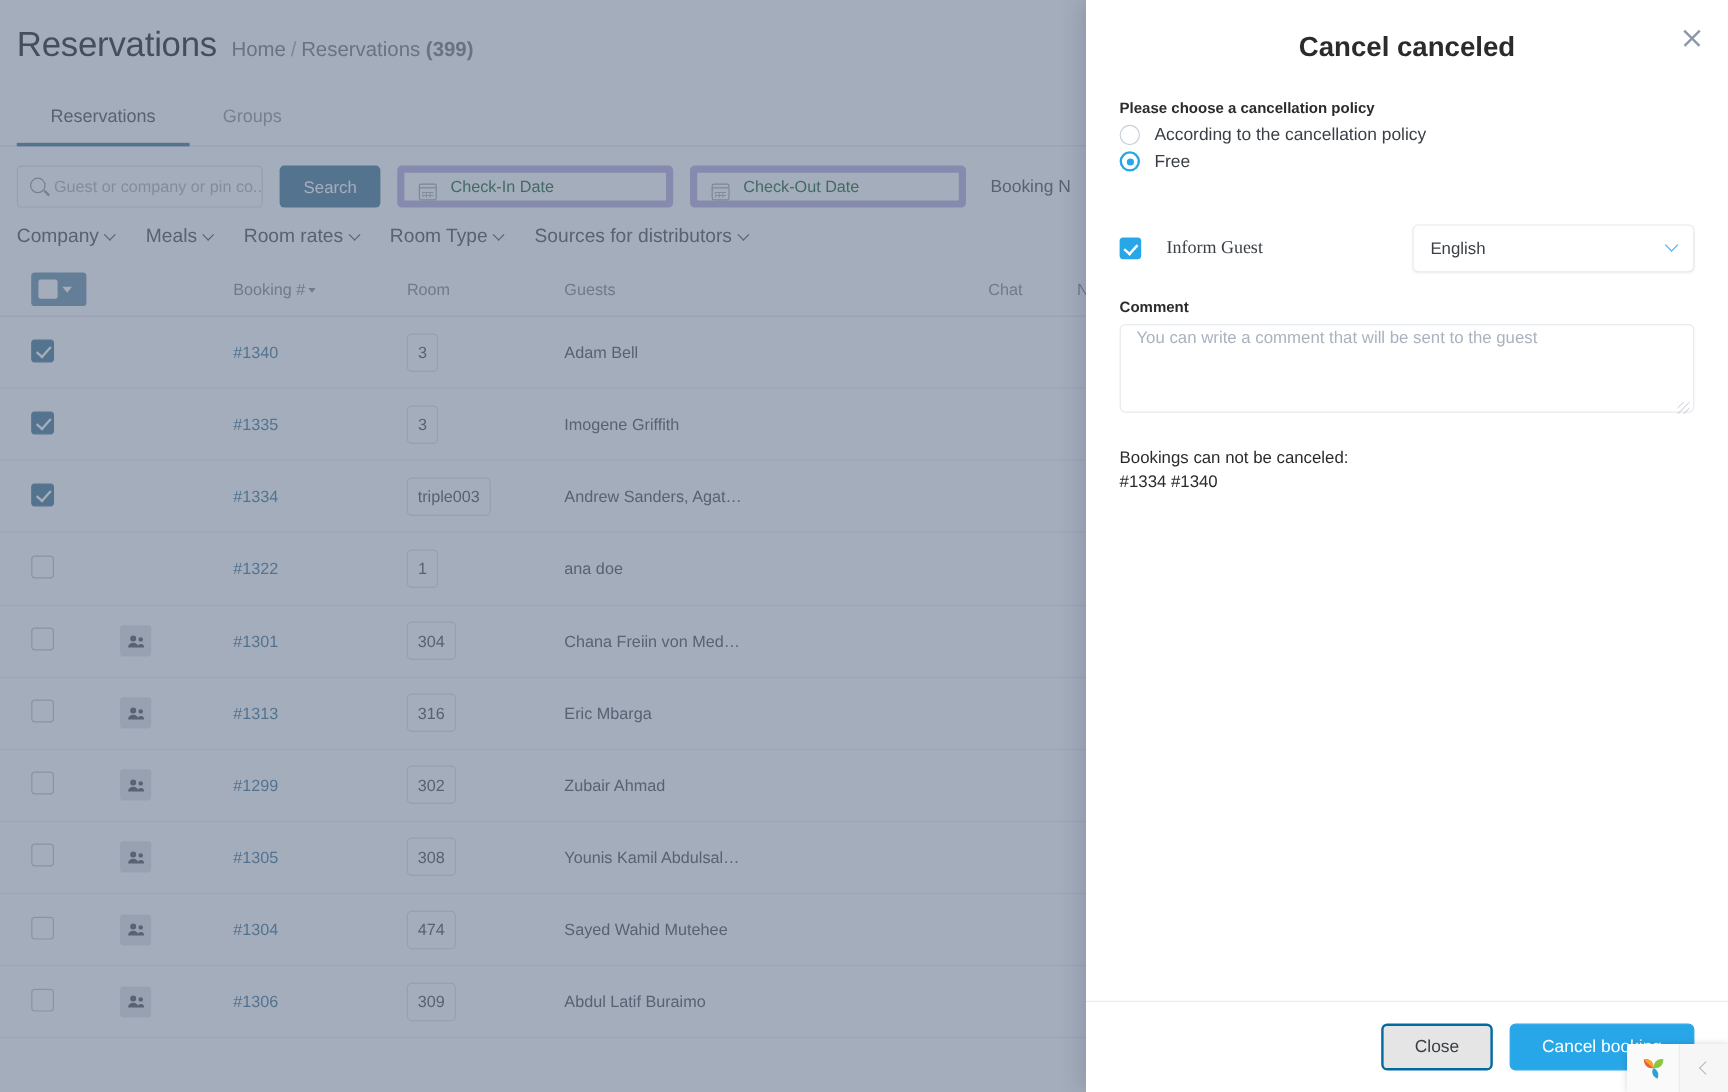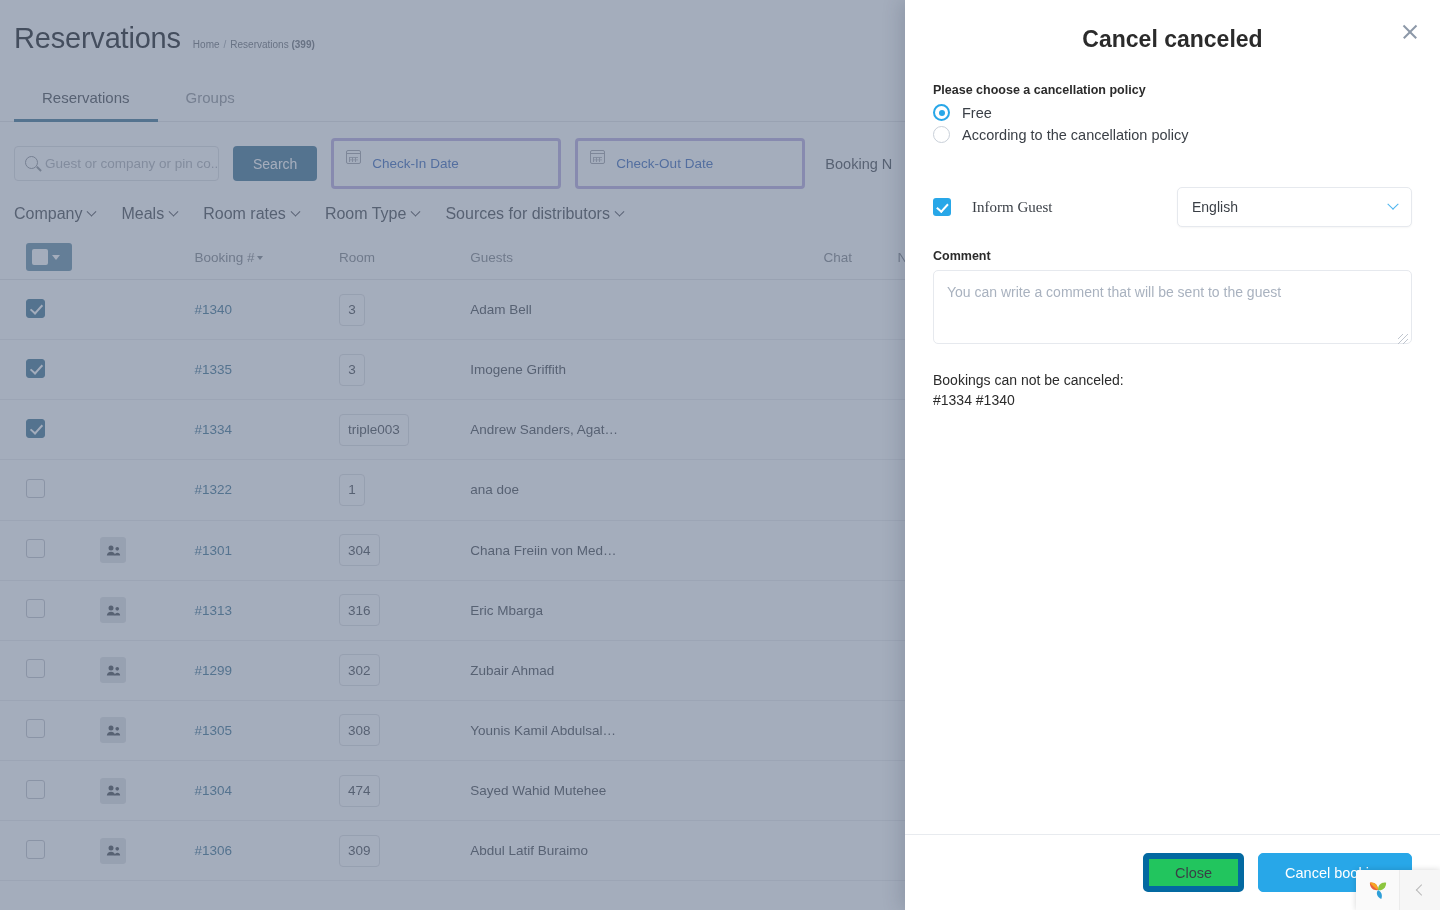--- a/index.html
+++ b/index.html
@@ -16,21 +16,21 @@
     width: 1440px; height: 910px;
     background: #ffffff;
     overflow: hidden;
   }
 
   .page-head {
     padding: 22px 0 0 14px;
     display: flex; align-items: baseline; gap: 12px;
   }
   .page-title { font-size: 29px; font-weight: 400; color: #333b47; letter-spacing: -0.2px; }
-  .breadcrumb { font-size: 10px; color: #7d8794; }
+  .breadcrumb { font-size: 17px; color: #7d8794; }
   .breadcrumb .crumb-sep { margin: 0 4px; color: #aab2bd; }
   .breadcrumb .crumb-current { color: #7d8794; }
   .breadcrumb .crumb-count { font-weight: bold; }
 
   .tabs-row {
     margin-top: 22px;
     padding-left: 14px;
     display: flex; gap: 0px;
     border-bottom: 1px solid #e6e9ed;
   }
@@ -77,26 +77,26 @@
   .btn-search {
     background: #3c8dbc; color: #fff;
     border: 0; border-radius: 4px;
     height: 35px; padding: 0 20px;
     font-size: 14px; cursor: pointer;
     font-family: inherit;
   }
 
   .date-field {
     position: relative;
-    width: 230px; height: 51px;
-    border: 3px solid #c4b5fd; border-radius: 4px;
+    width: 230px; height: 35px;
+    border: 6px solid #c4b5fd; border-radius: 4px;
     background: #fff;
     display: flex; align-items: center;
     padding-left: 38px;
-    font-size: 13.5px; color: #3b82f6;
+    font-size: 13.5px; color: #15803d;
   }
   .cal-ico {
     position: absolute; left: 12px; top: 9px;
     width: 15px; height: 14px;
     border: 1.4px solid #a8b0ba; border-radius: 2px;
   }
   .cal-ico::before {
     content: ""; position: absolute; left: 0; top: 2px;
     width: 100%; height: 1.4px; background: #a8b0ba;
   }
@@ -284,21 +284,21 @@
     margin-left: auto;
     width: 8px; height: 8px;
     border-right: 1.8px solid #4db5ef; border-bottom: 1.8px solid #4db5ef;
     transform: rotate(45deg) translate(-2px,-2px);
   }
 
   .comment-area {
     width: 100%; height: 74px;
     border: 1px solid #e6e9ee; border-radius: 5px;
     background: #fff;
-    padding: 13px 13px;
+    padding: 2px 13px;
     font-family: inherit; font-size: 14px; color: #3a3f46;
     resize: none; outline: none;
     position: relative;
   }
   .comment-area::placeholder { color: #a9b2bf; }
   .ta-wrap { position: relative; }
   .ta-grip {
     position: absolute; right: 4px; bottom: 4px;
     width: 10px; height: 10px; pointer-events: none;
     background:
@@ -310,21 +310,21 @@
 
   .modal-foot {
     border-top: 1px solid #e8ebef;
     padding: 18px 28px;
     display: flex; justify-content: flex-end; align-items: center; gap: 14px;
   }
   .btn {
     height: 39px; border-radius: 5px; font-size: 14.5px;
     font-family: inherit; cursor: pointer; padding: 0 26px;
   }
-  .btn-close-modal { background: #22c55e; border: 6px solid #0369a1; color: #3a3f46; text-align: right; }
+  .btn-close-modal { background: #e5e5e5; border: 2px solid #0369a1; color: #3a3f46; text-align: right; }
   .btn-cancel-booking { background: #28a7e8; border: 1px solid #28a7e8; color: #fff; }
 
   
   #chat-widget {
     position: absolute; right: 0; bottom: 0;
     display: flex; align-items: stretch;
     height: 40px;
     box-shadow: 0 0 6px rgba(0,0,0,0.16);
     border-radius: 3px 0 0 0;
     overflow: hidden;
@@ -622,26 +622,26 @@
   <div class="modal-head">
     <div class="modal-title">Cancel canceled</div>
     <div class="modal-close"></div>
   </div>
 
   <div class="modal-body">
 
     <div class="field-label">Please choose a cancellation policy</div>
 
     <div class="radio-row">
+      <span class="radio"></span>
+      <span class="radio-label">According to the cancellation policy</span>
+    </div>
+    <div class="radio-row">
       <span class="radio selected"></span>
       <span class="radio-label">Free</span>
-    </div>
-    <div class="radio-row">
-      <span class="radio"></span>
-      <span class="radio-label">According to the cancellation policy</span>
     </div>
 
     <div class="inform-row">
       <span class="modal-cb"></span>
       <span class="inform-label">Inform Guest</span>
       <div class="lang-select">
         <span>English</span>
         <i class="sel-chev"></i>
       </div>
     </div>

